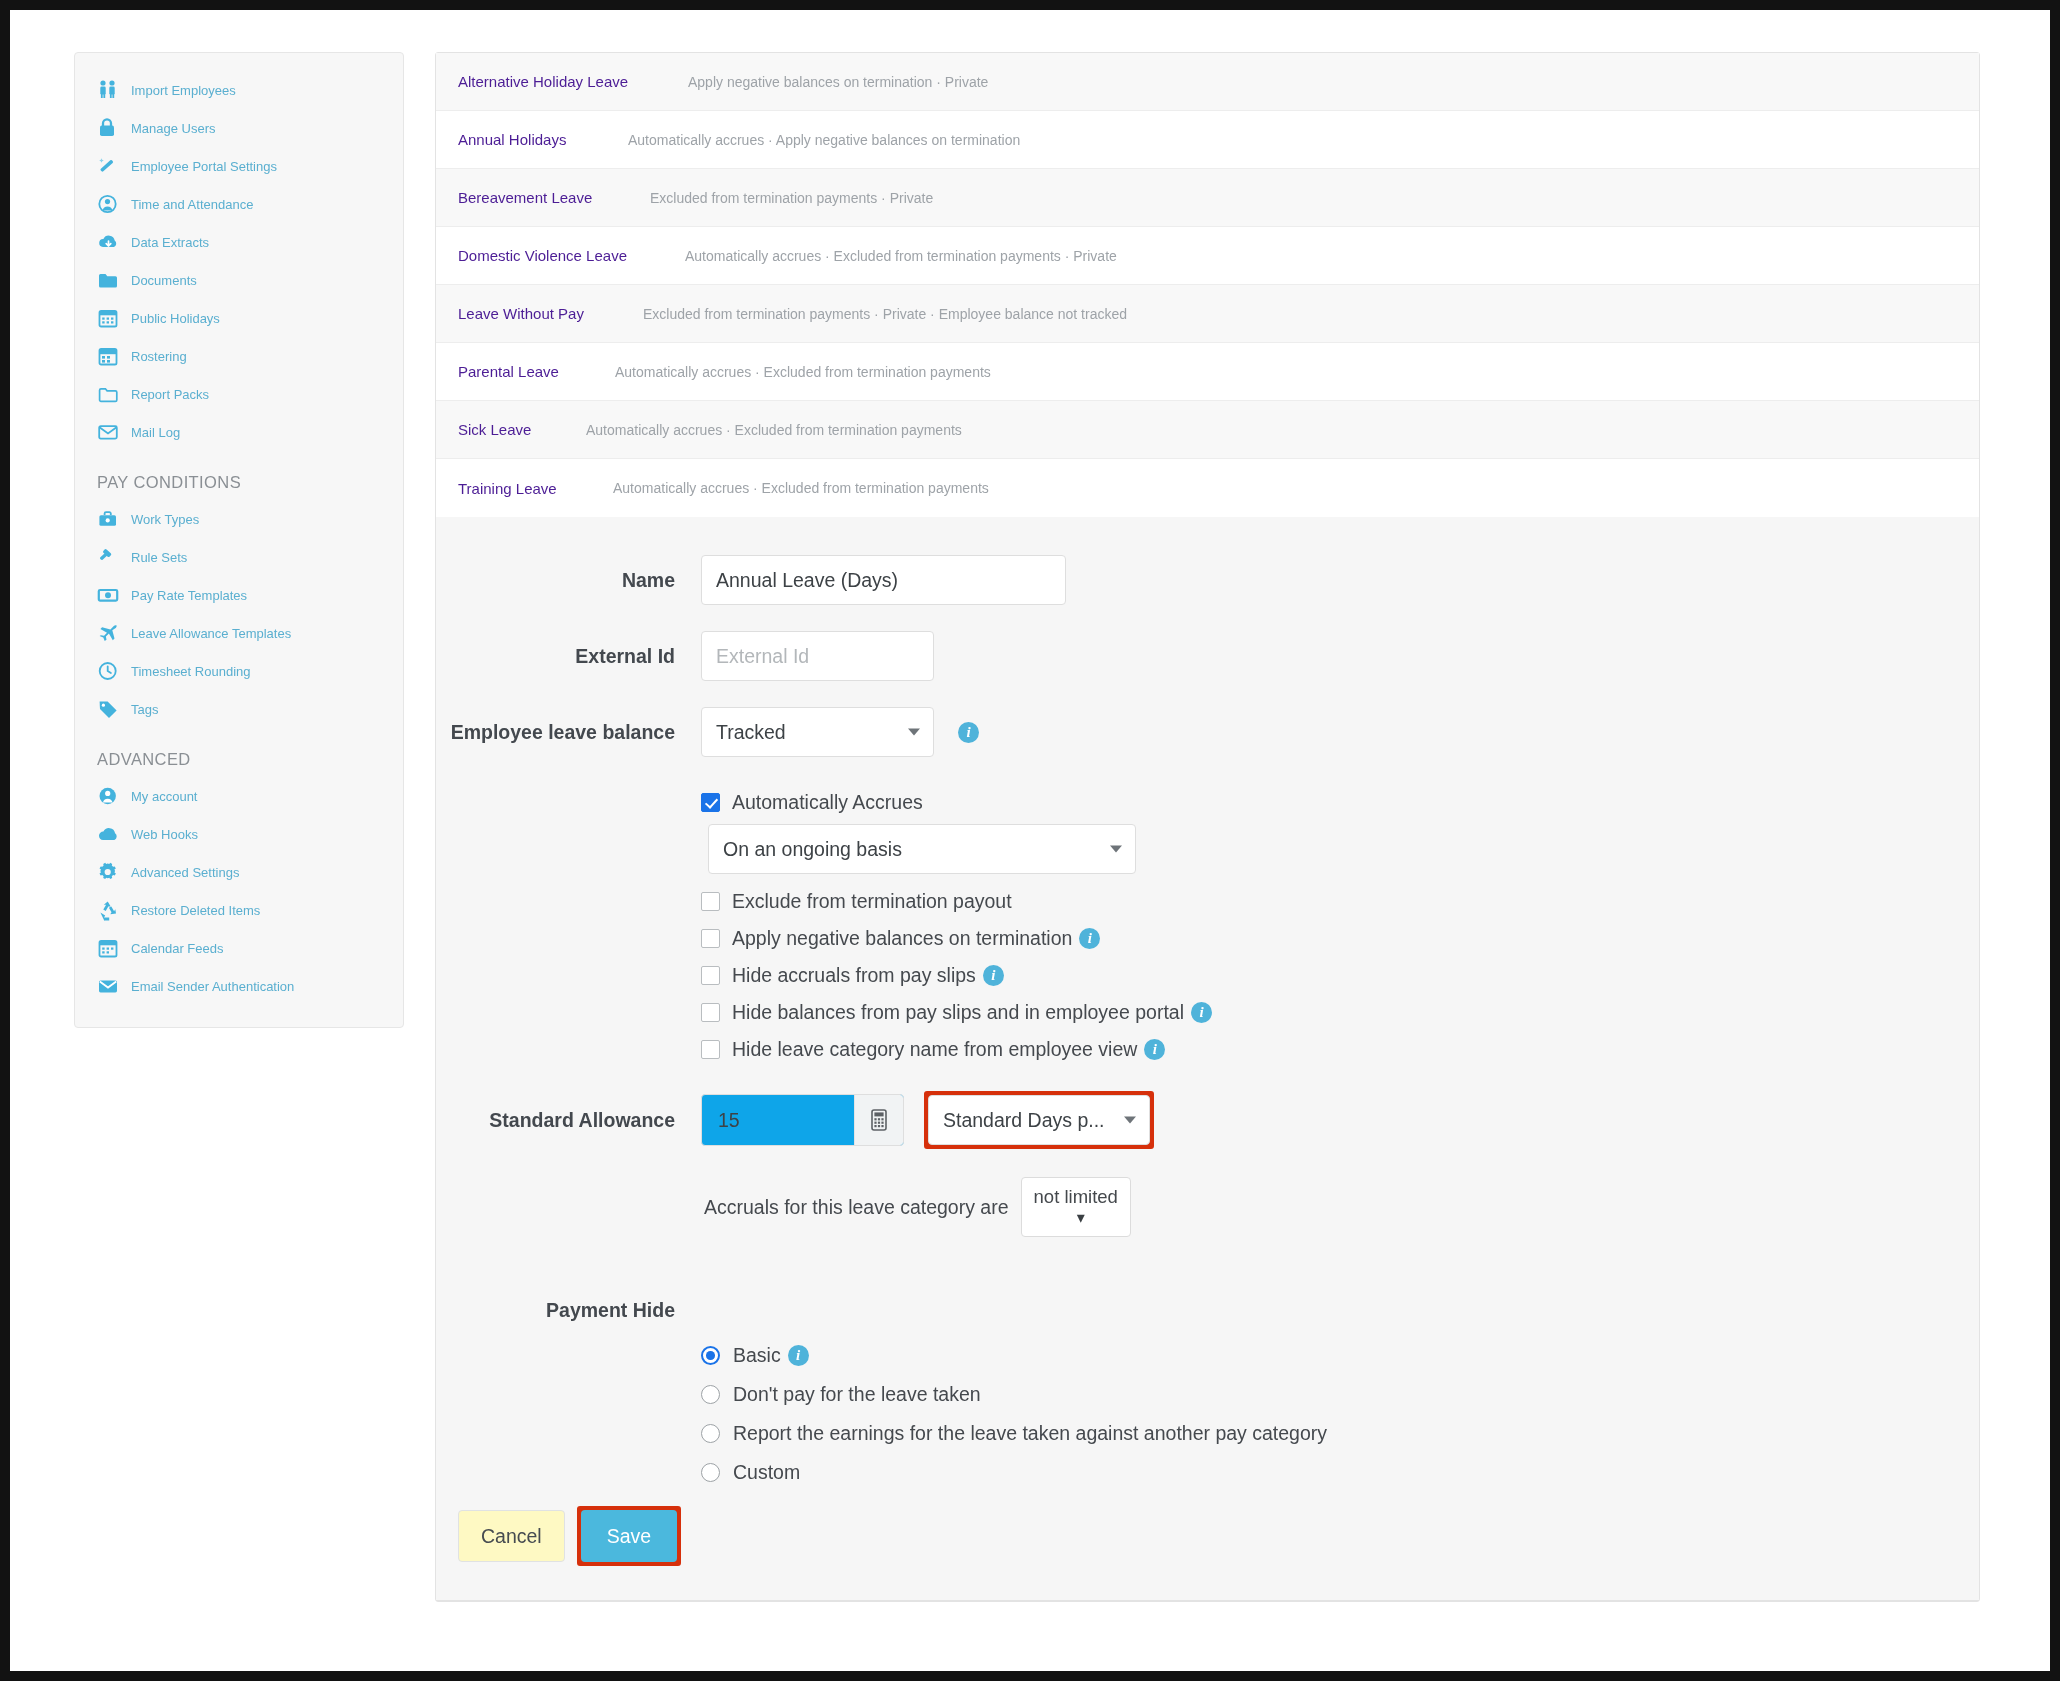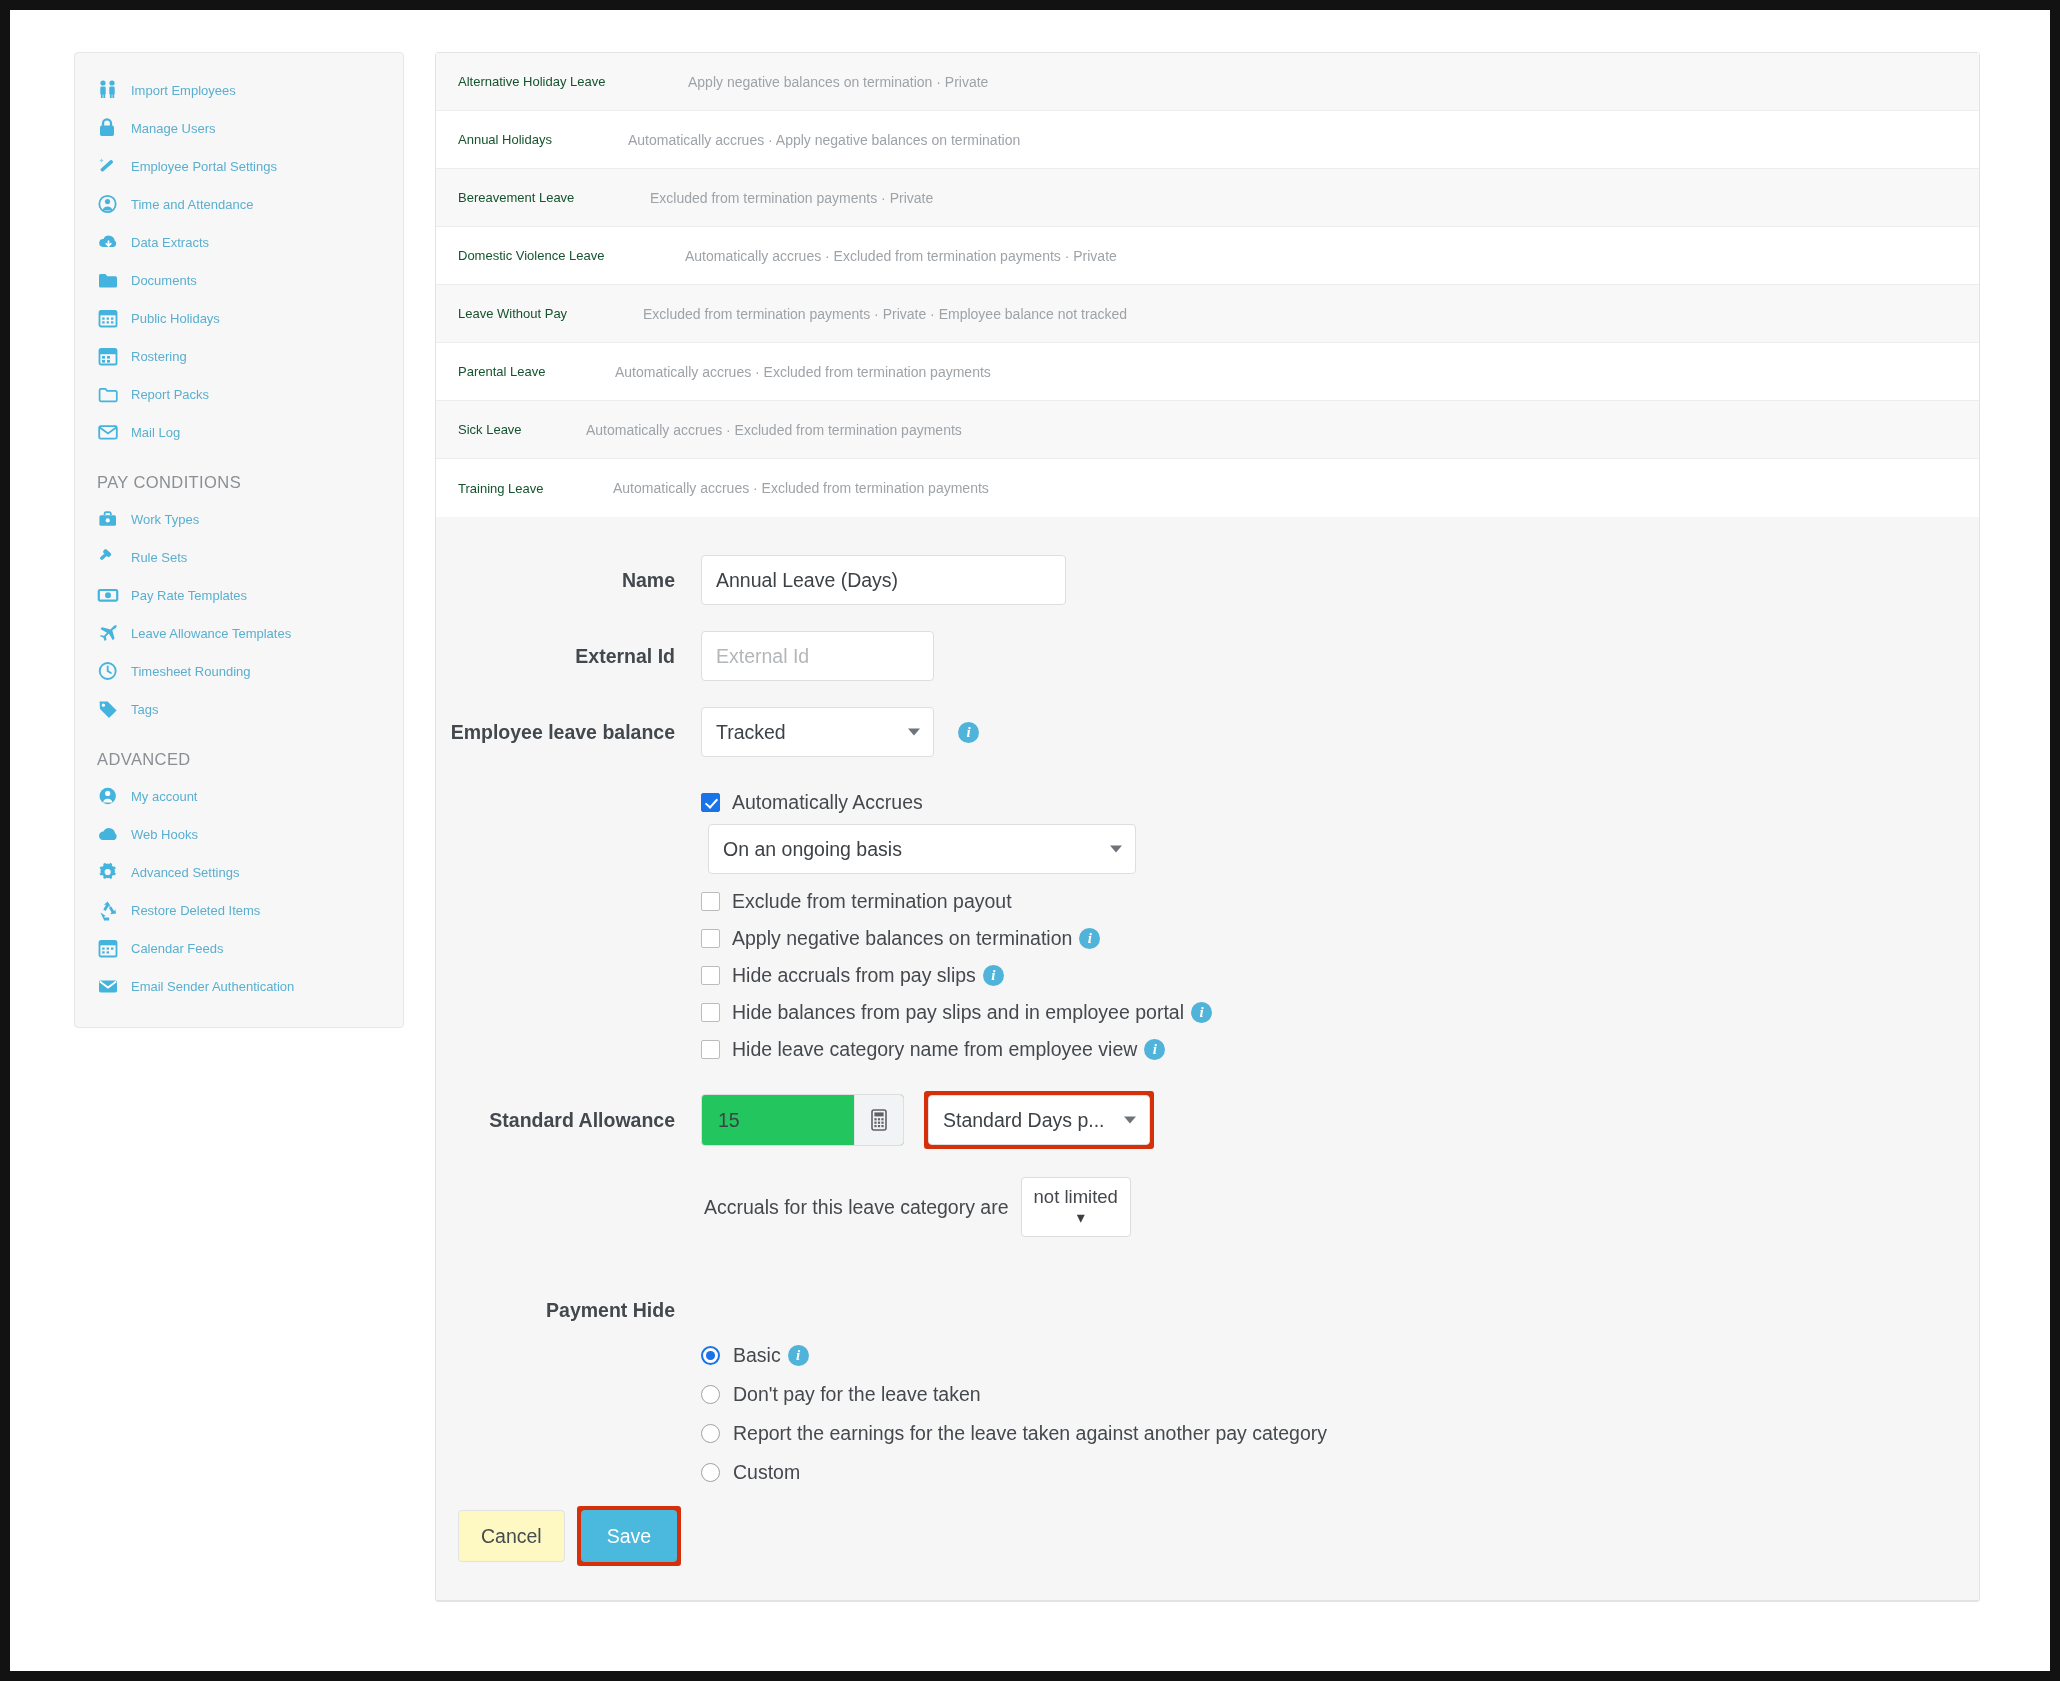--- a/index.html
+++ b/index.html
@@ -86,22 +86,22 @@
   .leave-row {
     display: flex;
     align-items: center;
     height: 58px;
     border-bottom: 1px solid #ededed;
     padding: 0 0 0 22px;
     box-sizing: border-box;
   }
   .leave-row.alt { background: #f8f8f8; }
   .leave-row .lname {
-    color: #14532d;
-    font-size: 13px;
+    color: #4c1d95;
+    font-size: 15px;
     cursor: pointer;
     white-space: nowrap;
   }
   .leave-row .lmeta {
     color: #9ea3a8;
     font-size: 14px;
     white-space: nowrap;
   }
 
   
@@ -245,21 +245,21 @@
     font-size: 19.5px;
     color: #45494e;
   }
 
   .allowance-wrap { display: flex; align-items: center; }
   .num-group {
     display: flex;
     border: 1px solid #dedede;
     border-radius: 4px;
     overflow: hidden;
-    background: #22c55e;
+    background: #0ea5e9;
     height: 50px;
   }
   .num-group .nval {
     width: 152px;
     display: flex;
     align-items: center;
     padding-left: 16px;
     font-size: 19.5px;
     color: #3d4246;
     box-sizing: border-box;

